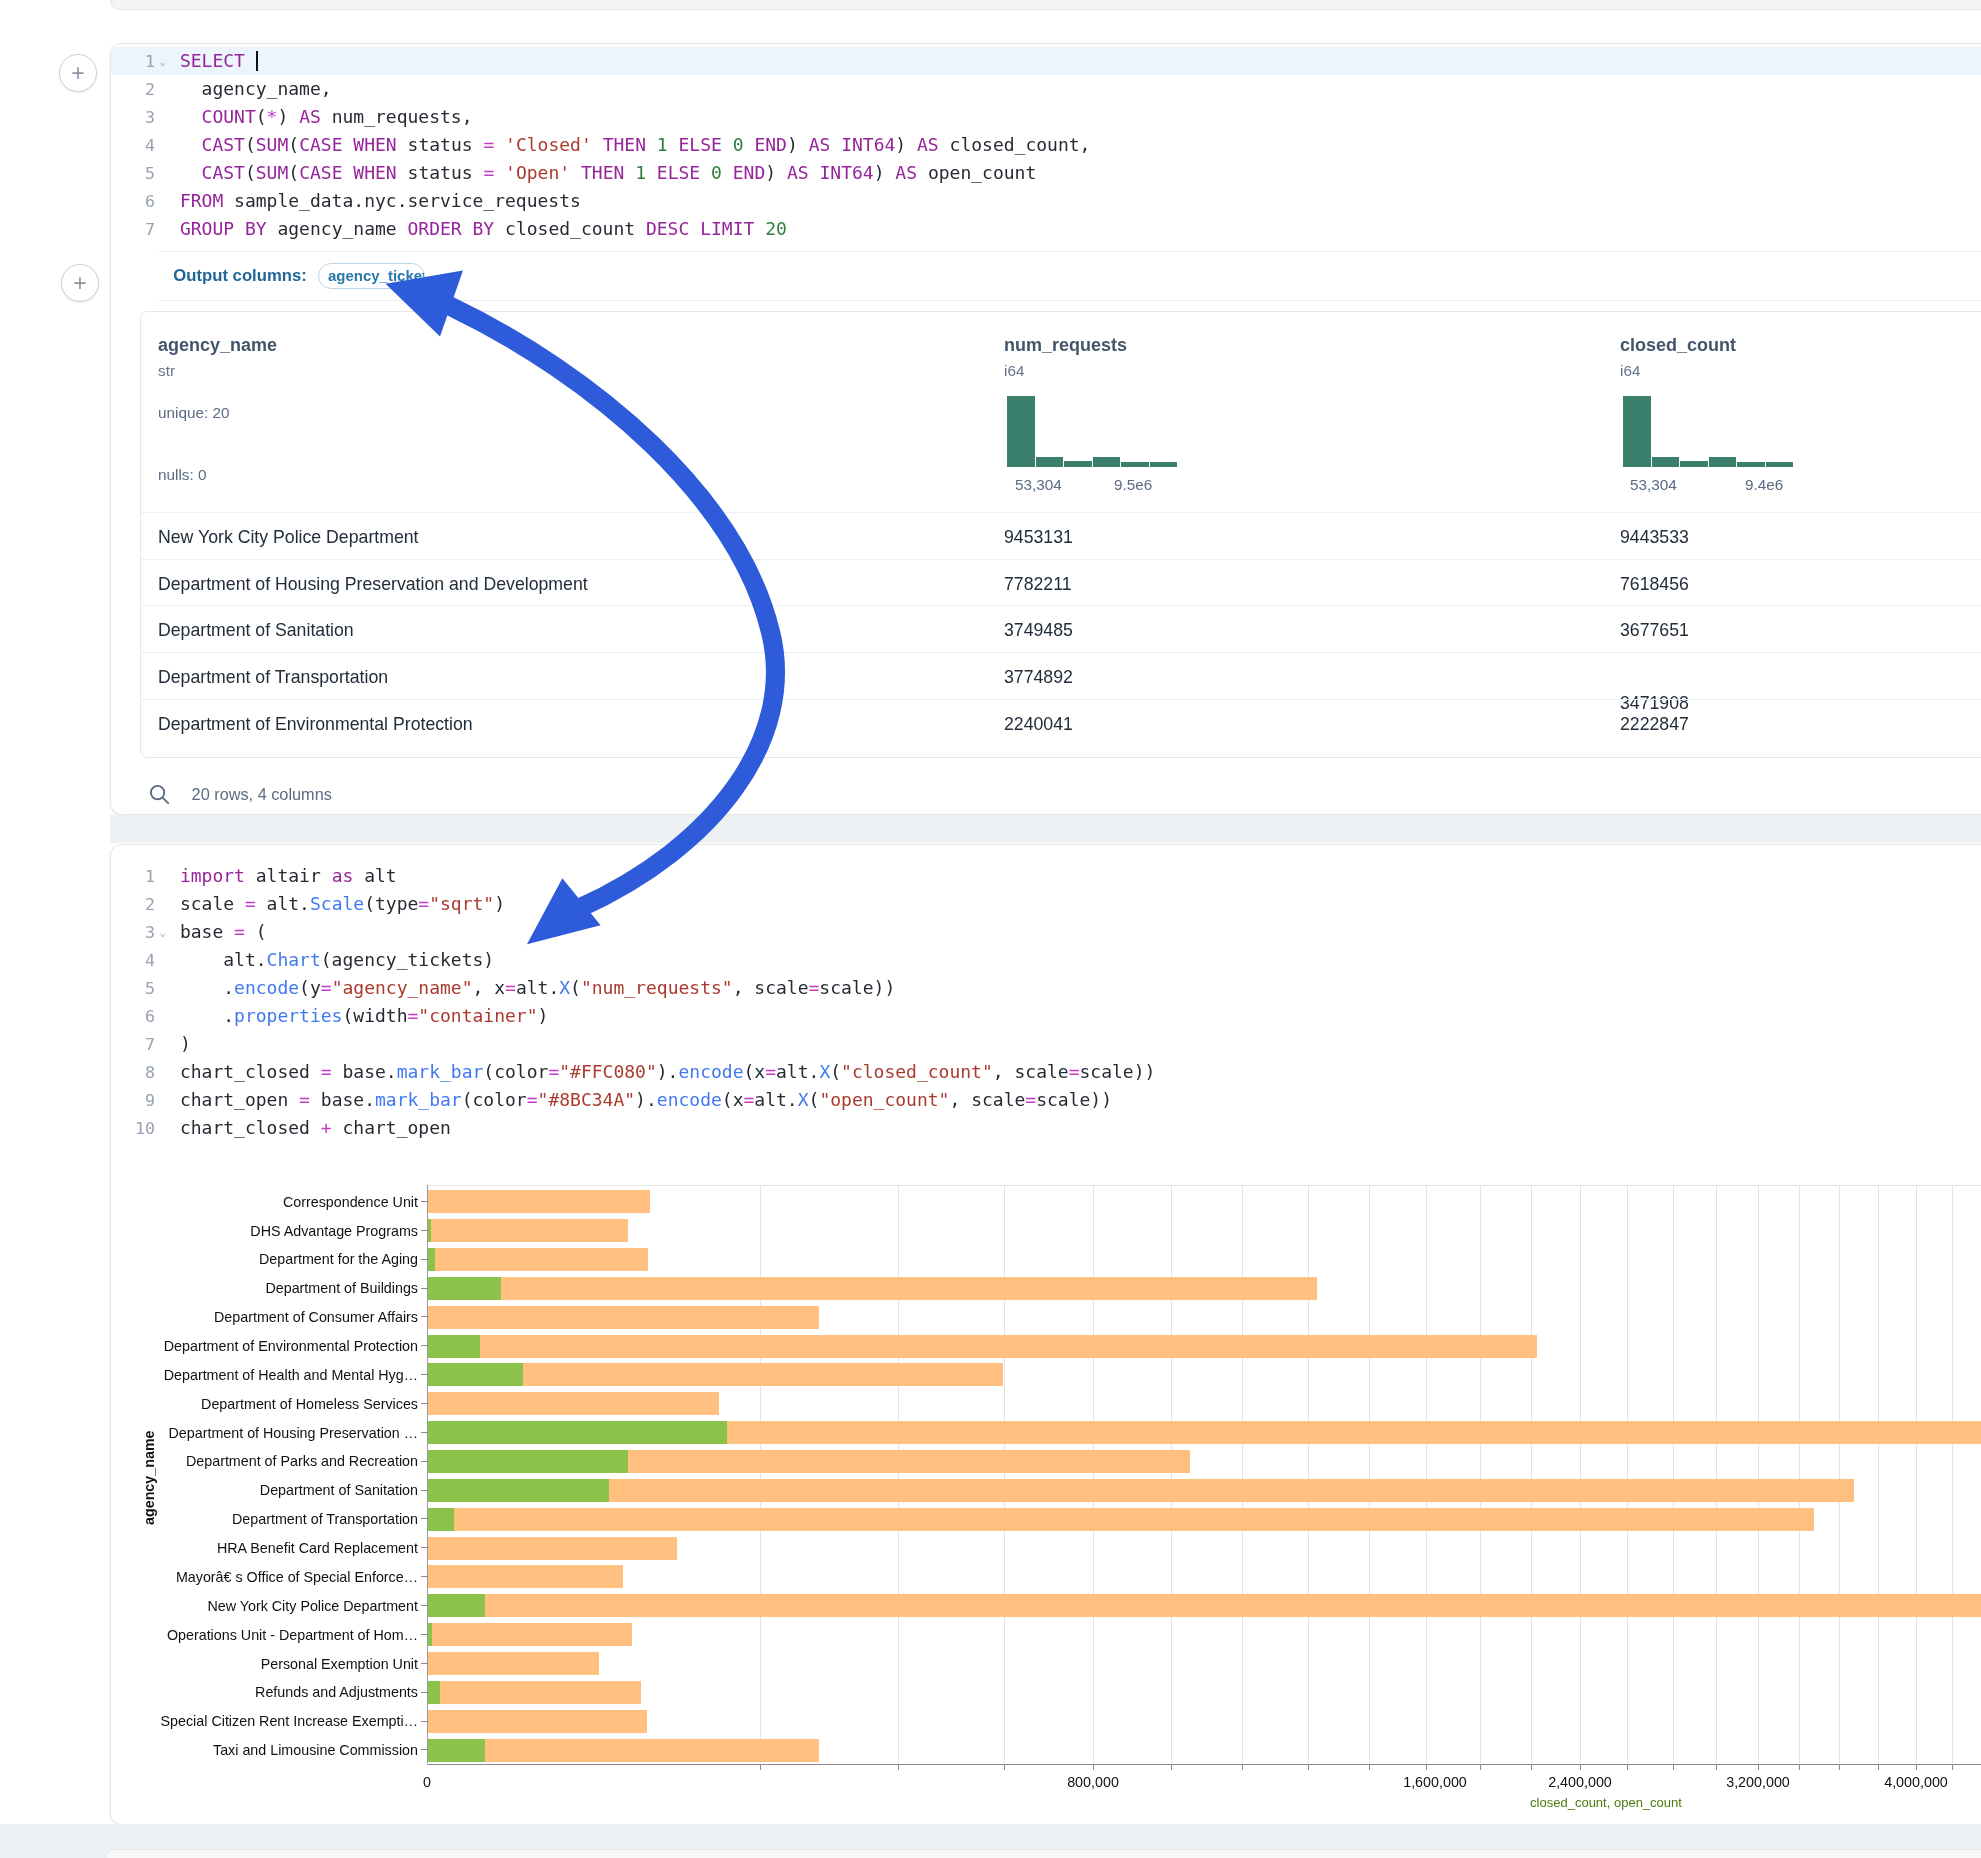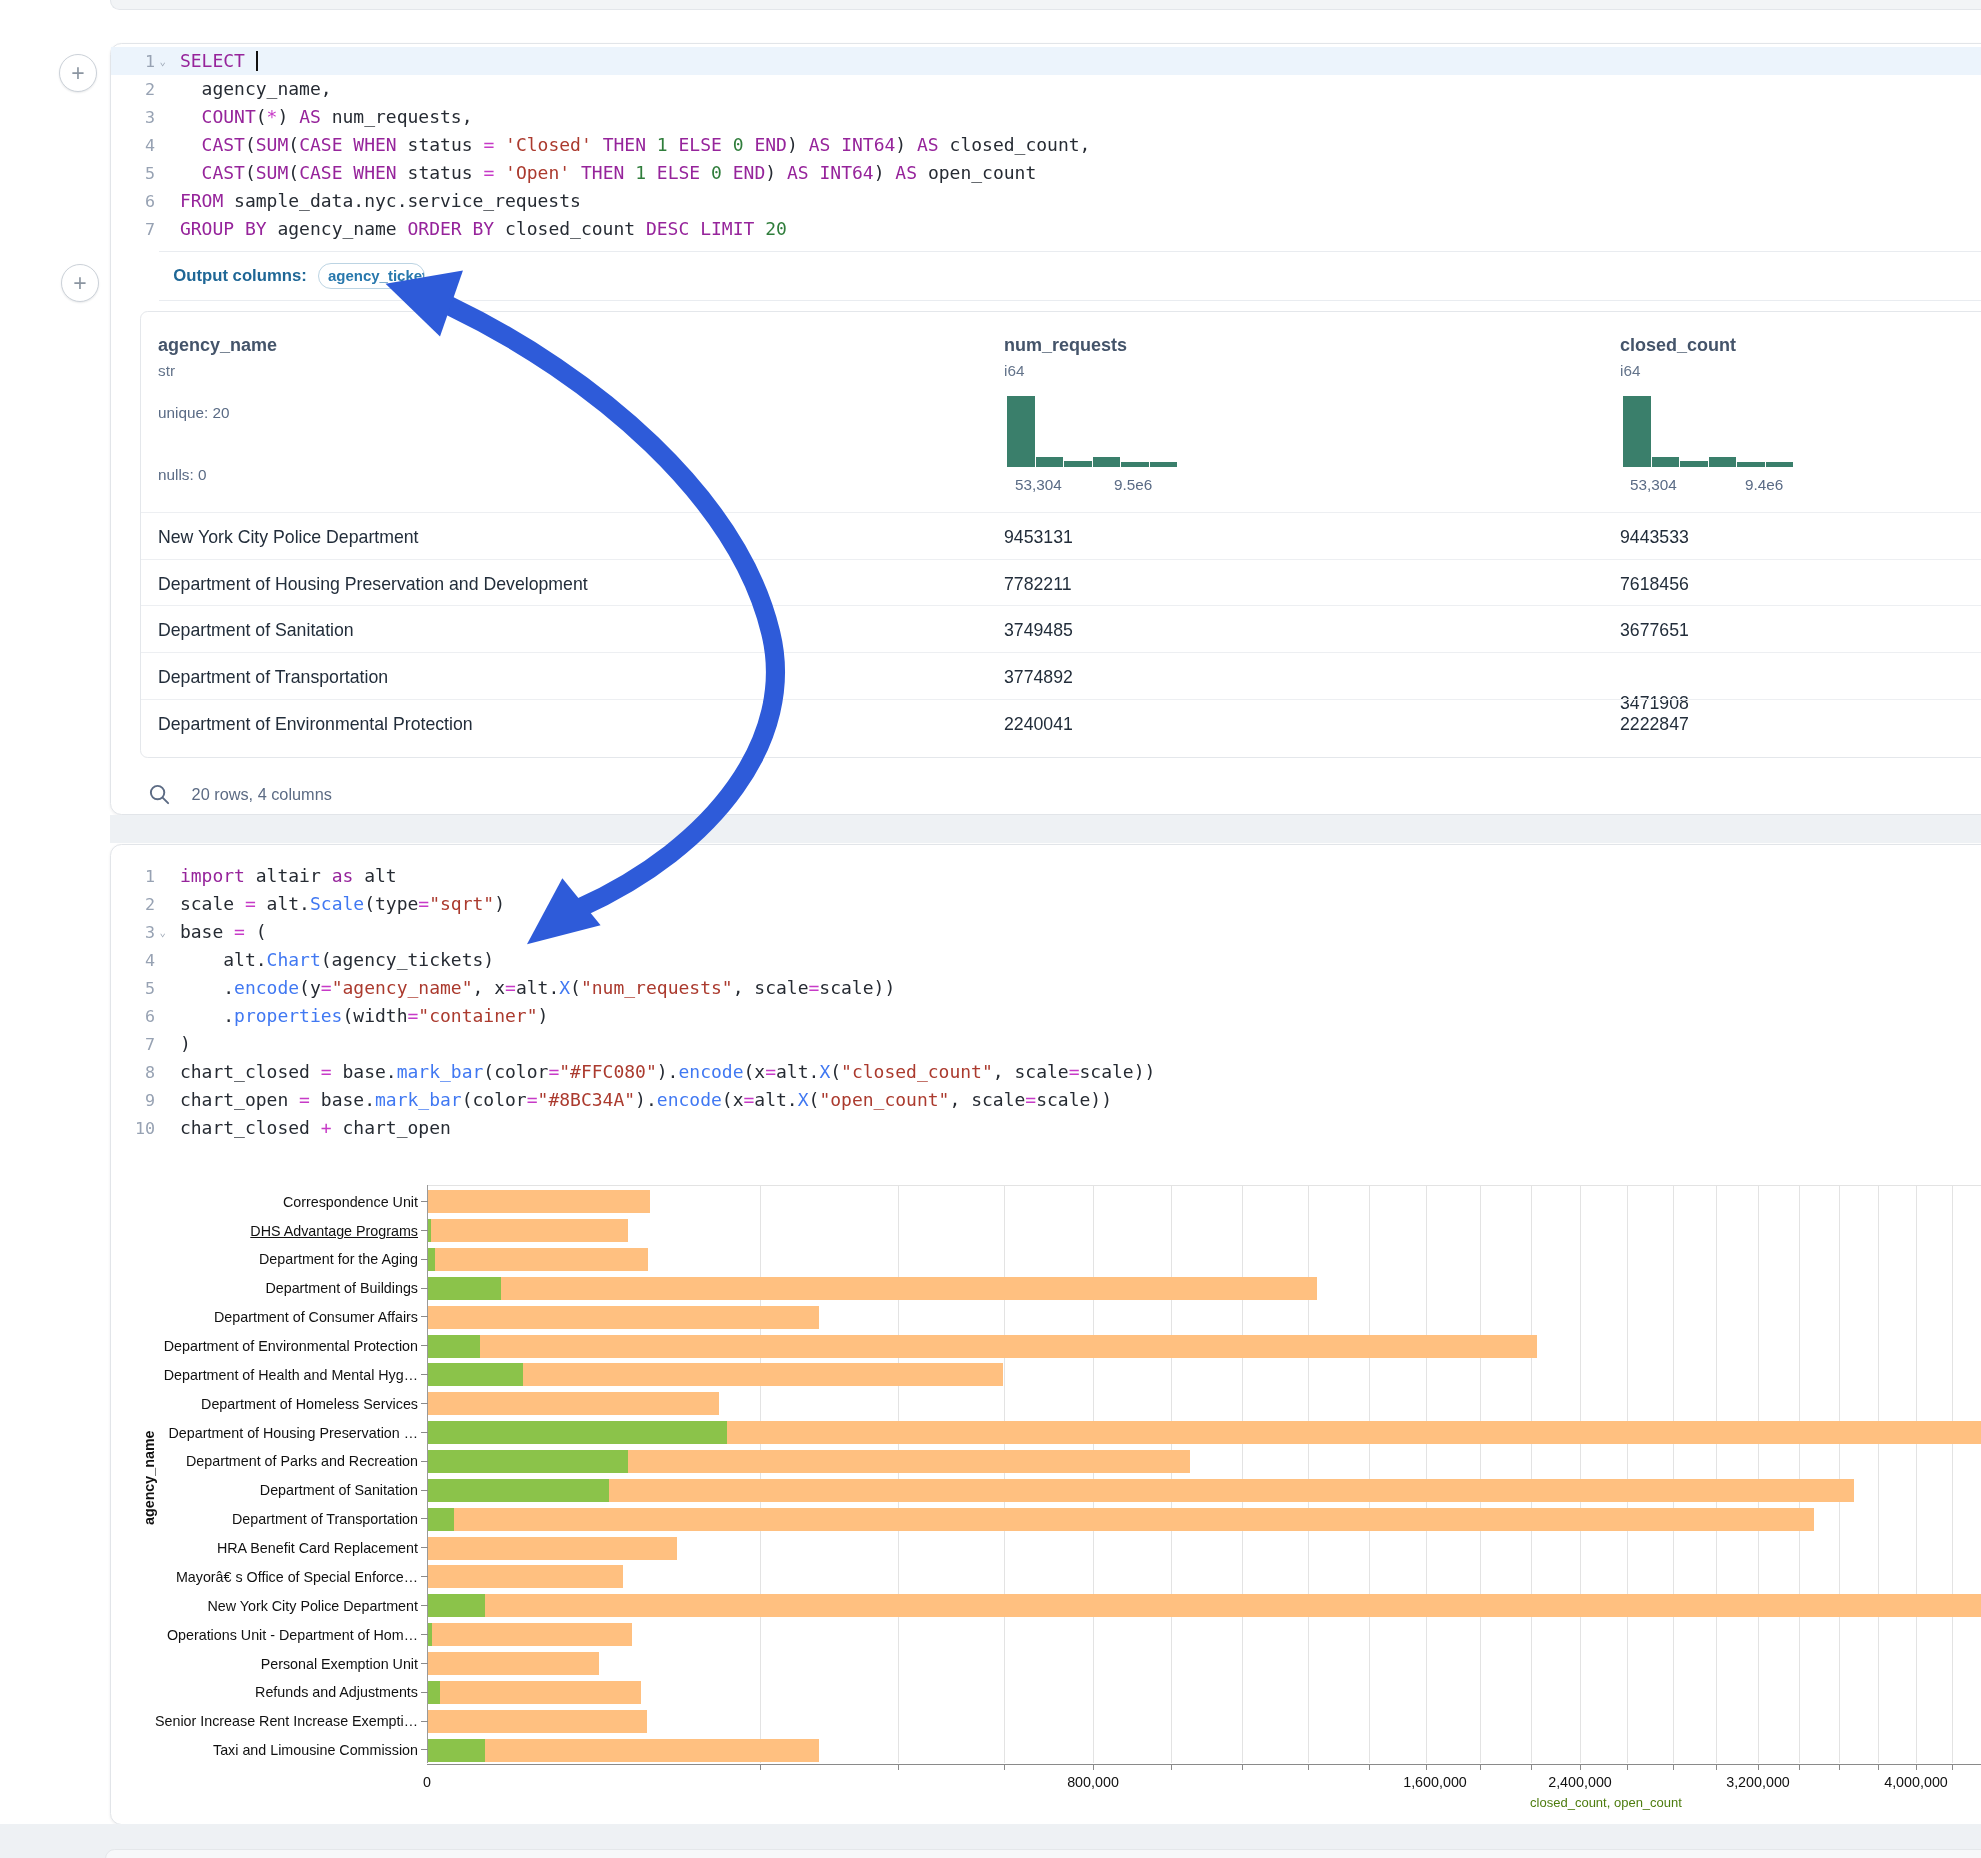--- a/index.html
+++ b/index.html
@@ -218,21 +218,21 @@
       <div style="position: absolute; left: 427px; top: 1764px; width: 2026px; height: 1.4px; background: rgb(138, 138, 138);"></div>
       <div class="xlab" style="left: 427px; top: 1774px;">0</div>
       <div class="xlab" style="left: 1093px; top: 1774px;">800,000</div>
       <div class="xlab" style="left: 1435px; top: 1774px;">1,600,000</div>
       <div class="xlab" style="left: 1580px; top: 1774px;">2,400,000</div>
       <div class="xlab" style="left: 1758px; top: 1774px;">3,200,000</div>
       <div class="xlab" style="left: 1916px; top: 1774px;">4,000,000</div>
       <div class="ylab" style="left: 55px; top: 1202px;">Correspondence Unit</div>
       <div class="ytick" style="left: 421px; top: 1201px;"></div>
       <div class="bar" style="left: 428px; top: 1190px; width: 222px; background: rgb(255, 192, 128);"></div>
-      <div class="ylab" style="left: 55px; top: 1231px; text-decoration: underline;">DHS Advantage Programs</div>
+      <div class="ylab" style="left: 55px; top: 1231px;">DHS Advantage Programs</div>
       <div class="ytick" style="left: 421px; top: 1230px;"></div>
       <div class="bar" style="left: 428px; top: 1219px; width: 200px; background: rgb(255, 192, 128);"></div>
       <div class="bar" style="left: 428px; top: 1219px; width: 3.1px; background: rgb(139, 195, 74);"></div>
       <div class="ylab" style="left: 55px; top: 1259px;">Department for the Aging</div>
       <div class="ytick" style="left: 421px; top: 1259px;"></div>
       <div class="bar" style="left: 428px; top: 1248px; width: 220px; background: rgb(255, 192, 128);"></div>
       <div class="bar" style="left: 428px; top: 1248px; width: 6.5px; background: rgb(139, 195, 74);"></div>
       <div class="ylab" style="left: 55px; top: 1288px;">Department of Buildings</div>
       <div class="ytick" style="left: 421px; top: 1288px;"></div>
       <div class="bar" style="left: 428px; top: 1277px; width: 889px; background: rgb(255, 192, 128);"></div>
@@ -281,21 +281,21 @@
       <div class="ytick" style="left: 421px; top: 1634px;"></div>
       <div class="bar" style="left: 428px; top: 1623px; width: 204px; background: rgb(255, 192, 128);"></div>
       <div class="bar" style="left: 428px; top: 1623px; width: 3.8px; background: rgb(139, 195, 74);"></div>
       <div class="ylab" style="left: 55px; top: 1664px;">Personal Exemption Unit</div>
       <div class="ytick" style="left: 421px; top: 1663px;"></div>
       <div class="bar" style="left: 428px; top: 1652px; width: 171px; background: rgb(255, 192, 128);"></div>
       <div class="ylab" style="left: 55px; top: 1692px;">Refunds and Adjustments</div>
       <div class="ytick" style="left: 421px; top: 1692px;"></div>
       <div class="bar" style="left: 428px; top: 1681px; width: 213px; background: rgb(255, 192, 128);"></div>
       <div class="bar" style="left: 428px; top: 1681px; width: 11.5px; background: rgb(139, 195, 74);"></div>
-      <div class="ylab" style="left: 55px; top: 1721px;">Senior Increase Rent Increase Exempti…</div>
+      <div class="ylab" style="left: 55px; top: 1721px;">Special Citizen Rent Increase Exempti…</div>
       <div class="ytick" style="left: 421px; top: 1721px;"></div>
       <div class="bar" style="left: 428px; top: 1710px; width: 219px; background: rgb(255, 192, 128);"></div>
       <div class="ylab" style="left: 55px; top: 1750px;">Taxi and Limousine Commission</div>
       <div class="ytick" style="left: 421px; top: 1749px;"></div>
       <div class="bar" style="left: 428px; top: 1739px; width: 391px; background: rgb(255, 192, 128);"></div>
       <div class="bar" style="left: 428px; top: 1739px; width: 57px; background: rgb(139, 195, 74);"></div>
       <div class="axis-title-x" style="left: 1606px; top: 1795px;">closed_count, open_count</div>
       <div class="axis-title-y" style="left: 141px; top: 1525px;">agency_name</div>
     </div>
 

